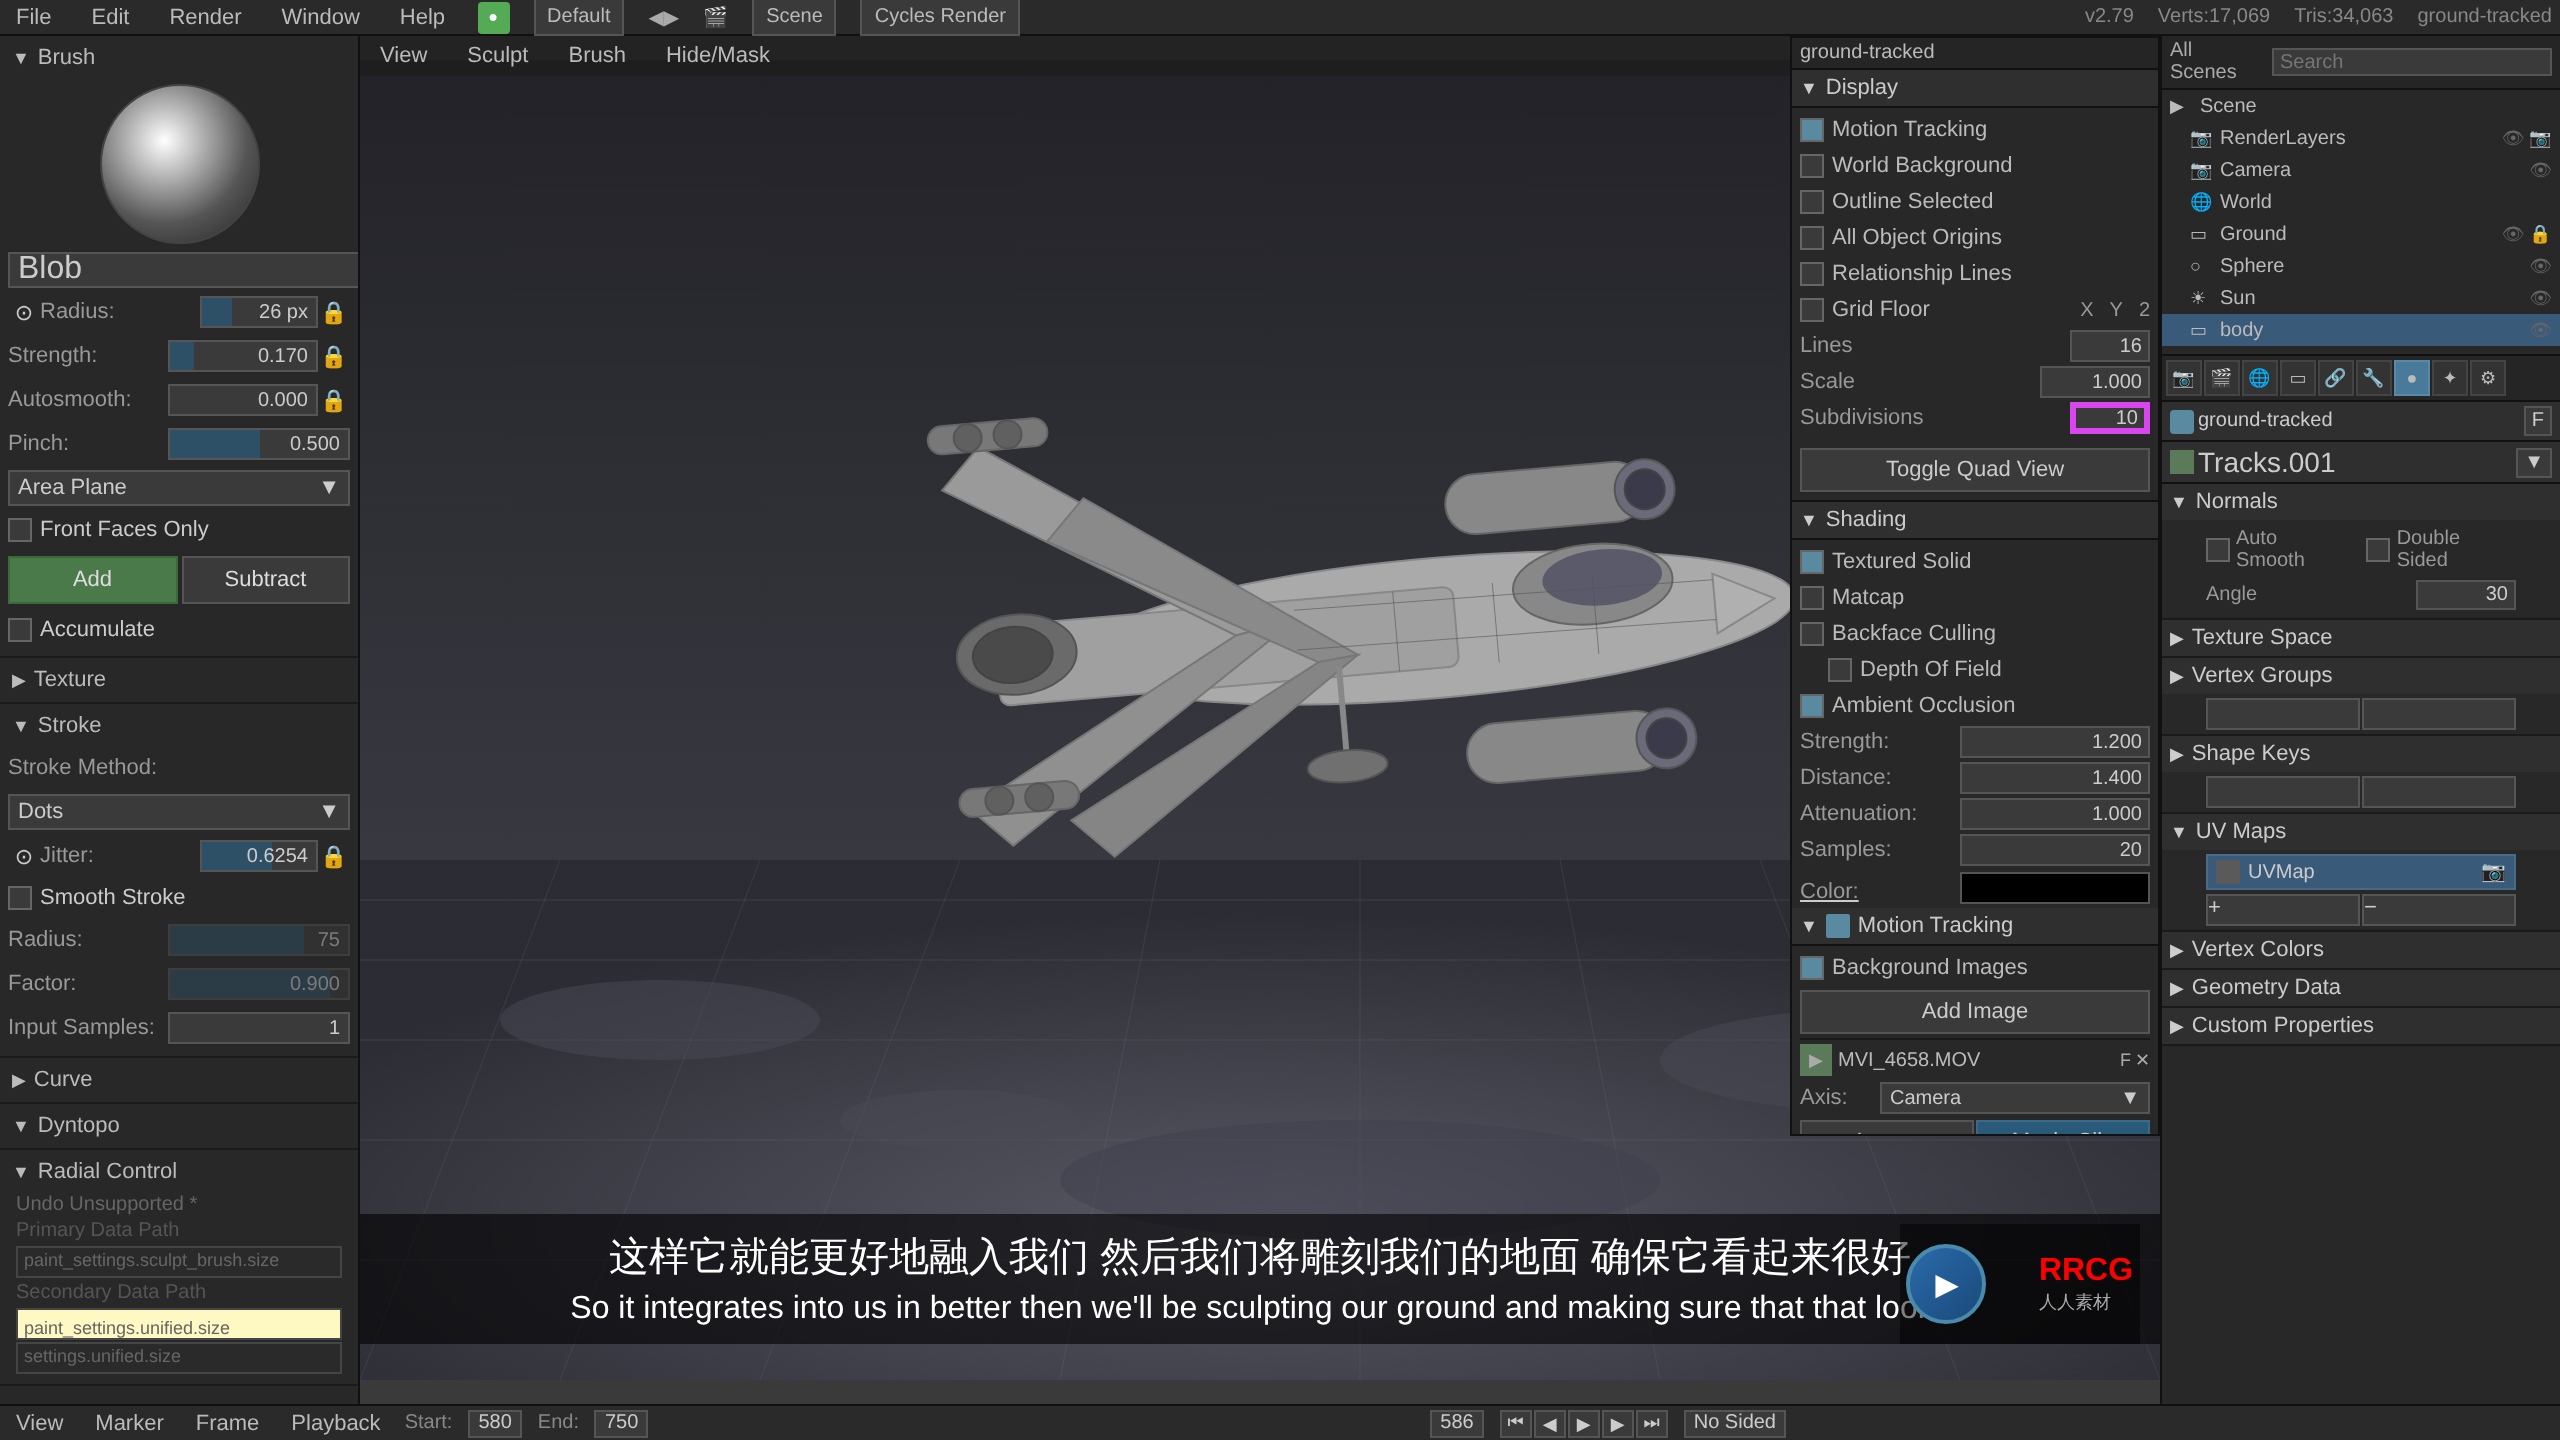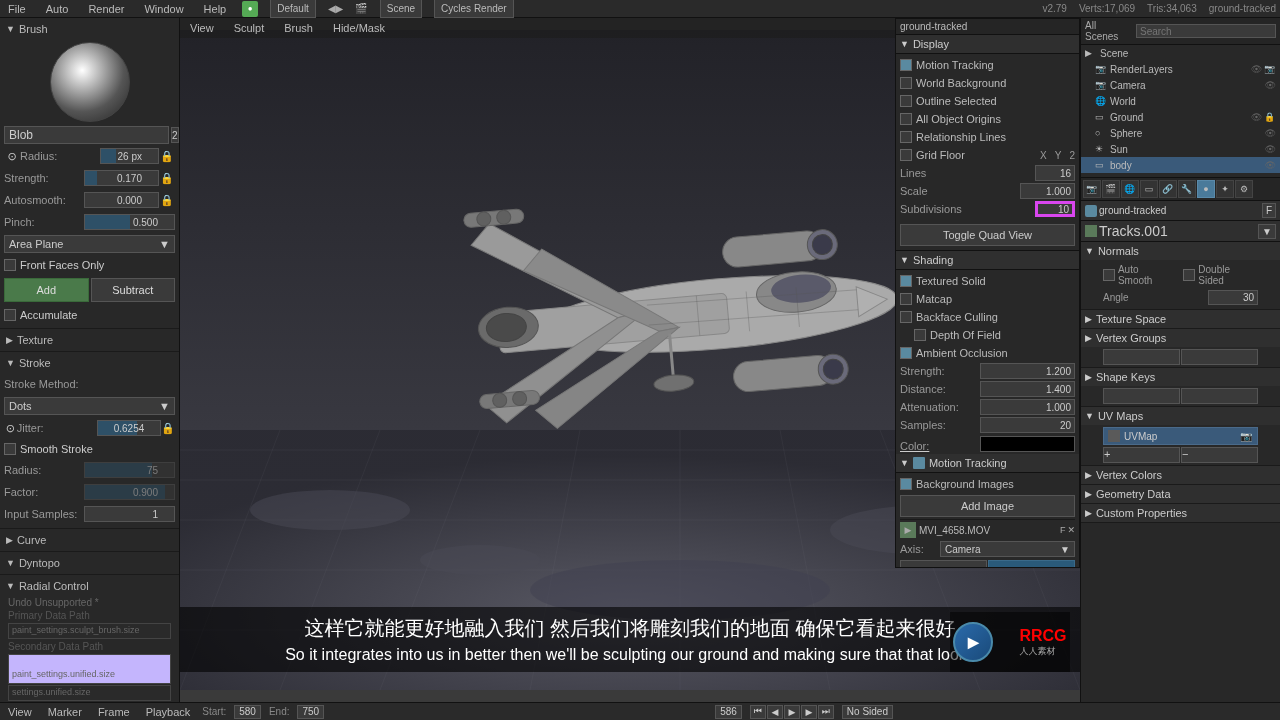--- a/index.html
+++ b/index.html
@@ -88,21 +88,21 @@
       display: flex;
       align-items: center;
       margin: 2px 0;
       gap: 2px;
     }
     .brush-name-input {
       background: #3a3a3a;
       border: 1px solid #555;
       color: #ccc;
       padding: 1px 4px;
-      font-size: 12px;
+      font-size: 16px;
       flex: 1;
       height: 18px;
     }
     .small-btn {
       background: #3a3a3a;
       border: 1px solid #555;
       color: #ccc;
       width: 16px;
       height: 16px;
       display: flex;
@@ -125,21 +125,21 @@
       flex-shrink: 0;
     }
     .prop-slider {
       flex: 1;
       height: 16px;
       background: #3a3a3a;
       border: 1px solid #555;
       position: relative;
       display: flex;
       align-items: center;
-      padding: 0 16px;
+      padding: 0 4px;
     }
     .prop-slider-fill {
       position: absolute;
       left: 0; top: 0; bottom: 0;
       background: #2a5a7a;
       opacity: 0.7;
     }
     .prop-value {
       position: relative;
       z-index: 1;
@@ -504,21 +504,21 @@
       inset: 0;
       width: 100%;
       height: 100%;
     }
   </style>
 </head>
 <body>
 
 <div id="top-bar">
   <div class="menu-item">File</div>
-  <div class="menu-item">Auto</div>
+  <div class="menu-item">Edit</div>
   <div class="menu-item">Render</div>
   <div class="menu-item">Window</div>
   <div class="menu-item">Help</div>
 
   <div style="width:16px;height:16px;background:#5a5;border-radius:2px;display:flex;align-items:center;justify-content:center;font-size:8px;color:#fff;">●</div>
 
   <div class="top-indicator">Default</div>
   <div style="display:flex;gap:2px;align-items:center;">
     <span style="color:#aaa;font-size:10px;">◀▶</span>
   </div>
@@ -684,21 +684,21 @@
   <div class="panel-section">
     <div class="section-header">
       <span class="section-arrow">▼</span>
       <span>Radial Control</span>
     </div>
     <div style="padding:2px 4px;">
       <div style="color:#666;font-size:10px;">Undo Unsupported *</div>
       <div style="color:#555;font-size:10px;margin:2px 0;">Primary Data Path</div>
       <div style="background:#2a2a2a;border:1px solid #444;height:16px;width:100%;margin:1px 0;font-size:9px;color:#666;padding:1px 3px;">paint_settings.sculpt_brush.size</div>
       <div style="color:#555;font-size:10px;margin:2px 0;">Secondary Data Path</div>
-      <div style="background:#c4b5fd;border:1px solid #444;height:16px;width:100%;margin:1px 0;font-size:9px;color:#666;padding:14px 3px;">paint_settings.unified.size</div>
+      <div style="background:#fef9c3;border:1px solid #444;height:16px;width:100%;margin:1px 0;font-size:9px;color:#666;padding:4px 3px;">paint_settings.unified.size</div>
       <div style="background:#2a2a2a;border:1px solid #444;height:16px;width:100%;margin:1px 0;font-size:9px;color:#666;padding:1px 3px;">settings.unified.size</div>
     </div>
   </div>
 </div>
 
 <div id="viewport">
   <svg class="viewport-svg" viewBox="0 0 900 660" xmlns="http://www.w3.org/2000/svg">
 
     <defs>
       <radialGradient id="groundGrad" cx="50%" cy="70%" r="60%">

